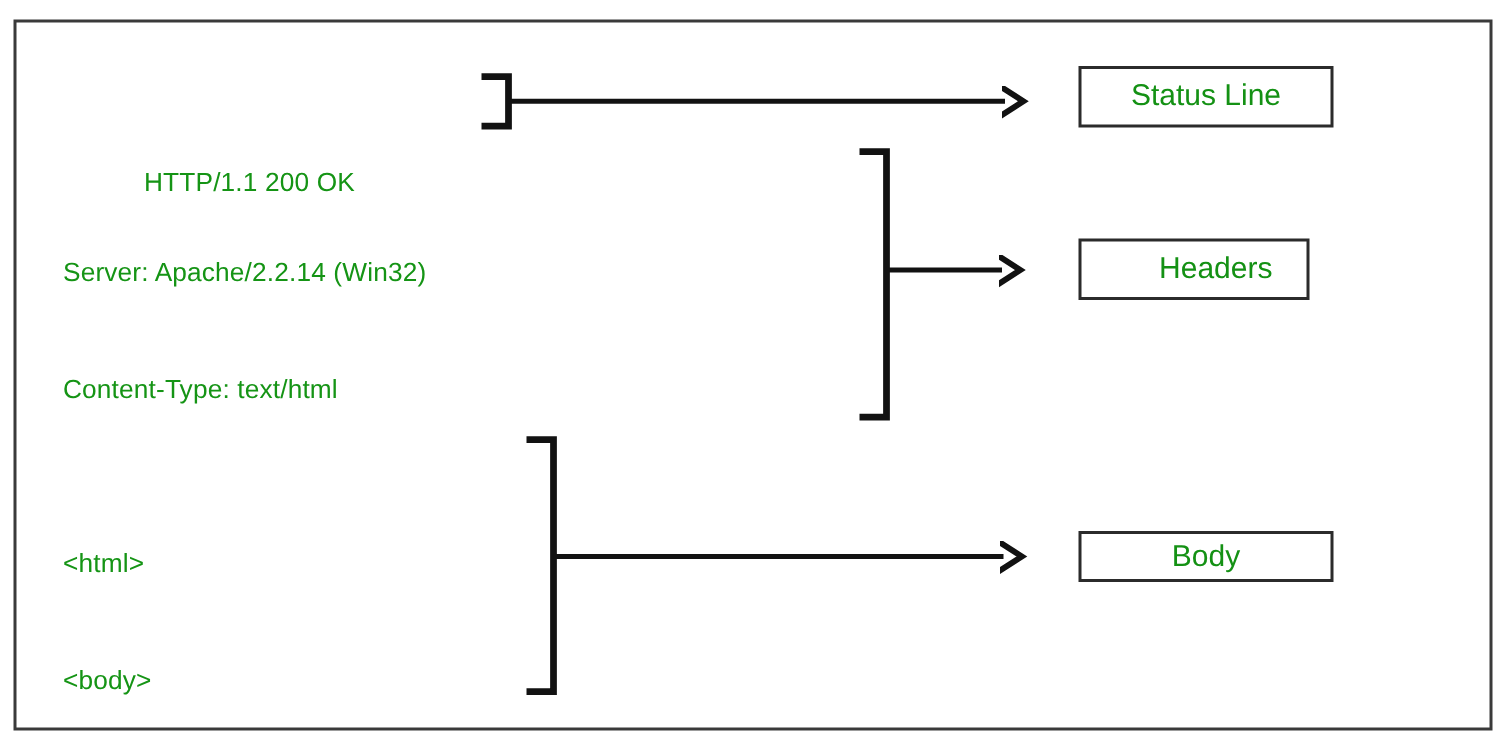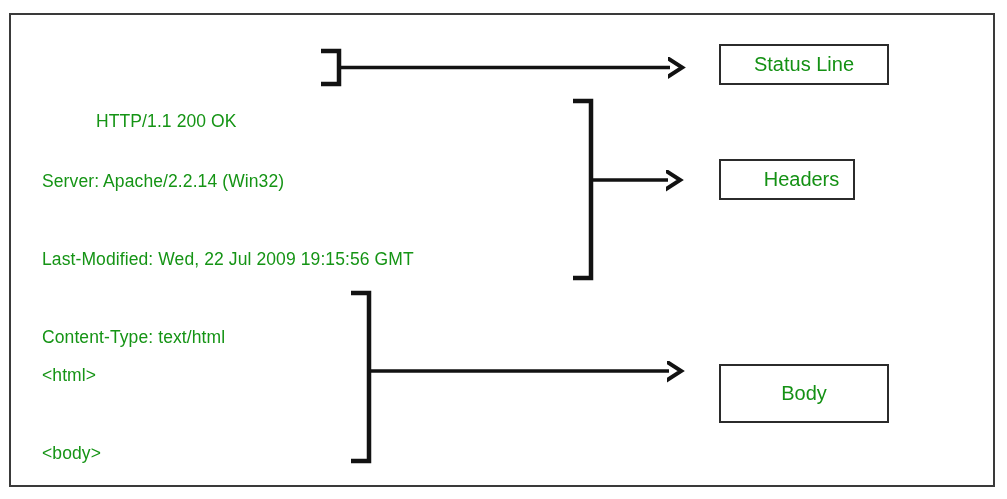--- a/index.html
+++ b/index.html
@@ -67,29 +67,29 @@
   }
   #label-box-status {
     left: 719px;
     top: 44px;
     width: 170px;
     height: 41px;
   }
   #label-box-headers {
     left: 719px;
     top: 159px;
-    width: 136px;
+    width: 154px;
     height: 41px;
     padding-left: 29px;
   }
   #label-box-body {
     left: 719px;
-    top: 364px;
+    top: 354px;
     width: 170px;
-    height: 59px;
+    height: 34px;
   }
   
   #connectors {
     position: absolute;
     left: 0;
     top: 0;
     width: 1007px;
     height: 499px;
     pointer-events: none;
   }
@@ -100,21 +100,20 @@
 <div id="canvas">
 
   <div id="outer-frame"></div>
 
   <div class="msg-text" id="status-line-text">
     <span class="msg-line">HTTP/1.1 200 OK</span>
   </div>
 
   <div class="msg-text" id="headers-text">
     <span class="msg-line">Server: Apache/2.2.14 (Win32)</span>
-    <span class="msg-line">Last-Modified: Wed, 22 Jul 2009 19:15:56 GMT</span>
     <span class="msg-line">Content-Type: text/html</span>
     
   </div>
 
   <div class="msg-text" id="body-text">
     <span class="msg-line">&lt;html&gt;</span>
     <span class="msg-line">&lt;body&gt;</span>
     
     
     

